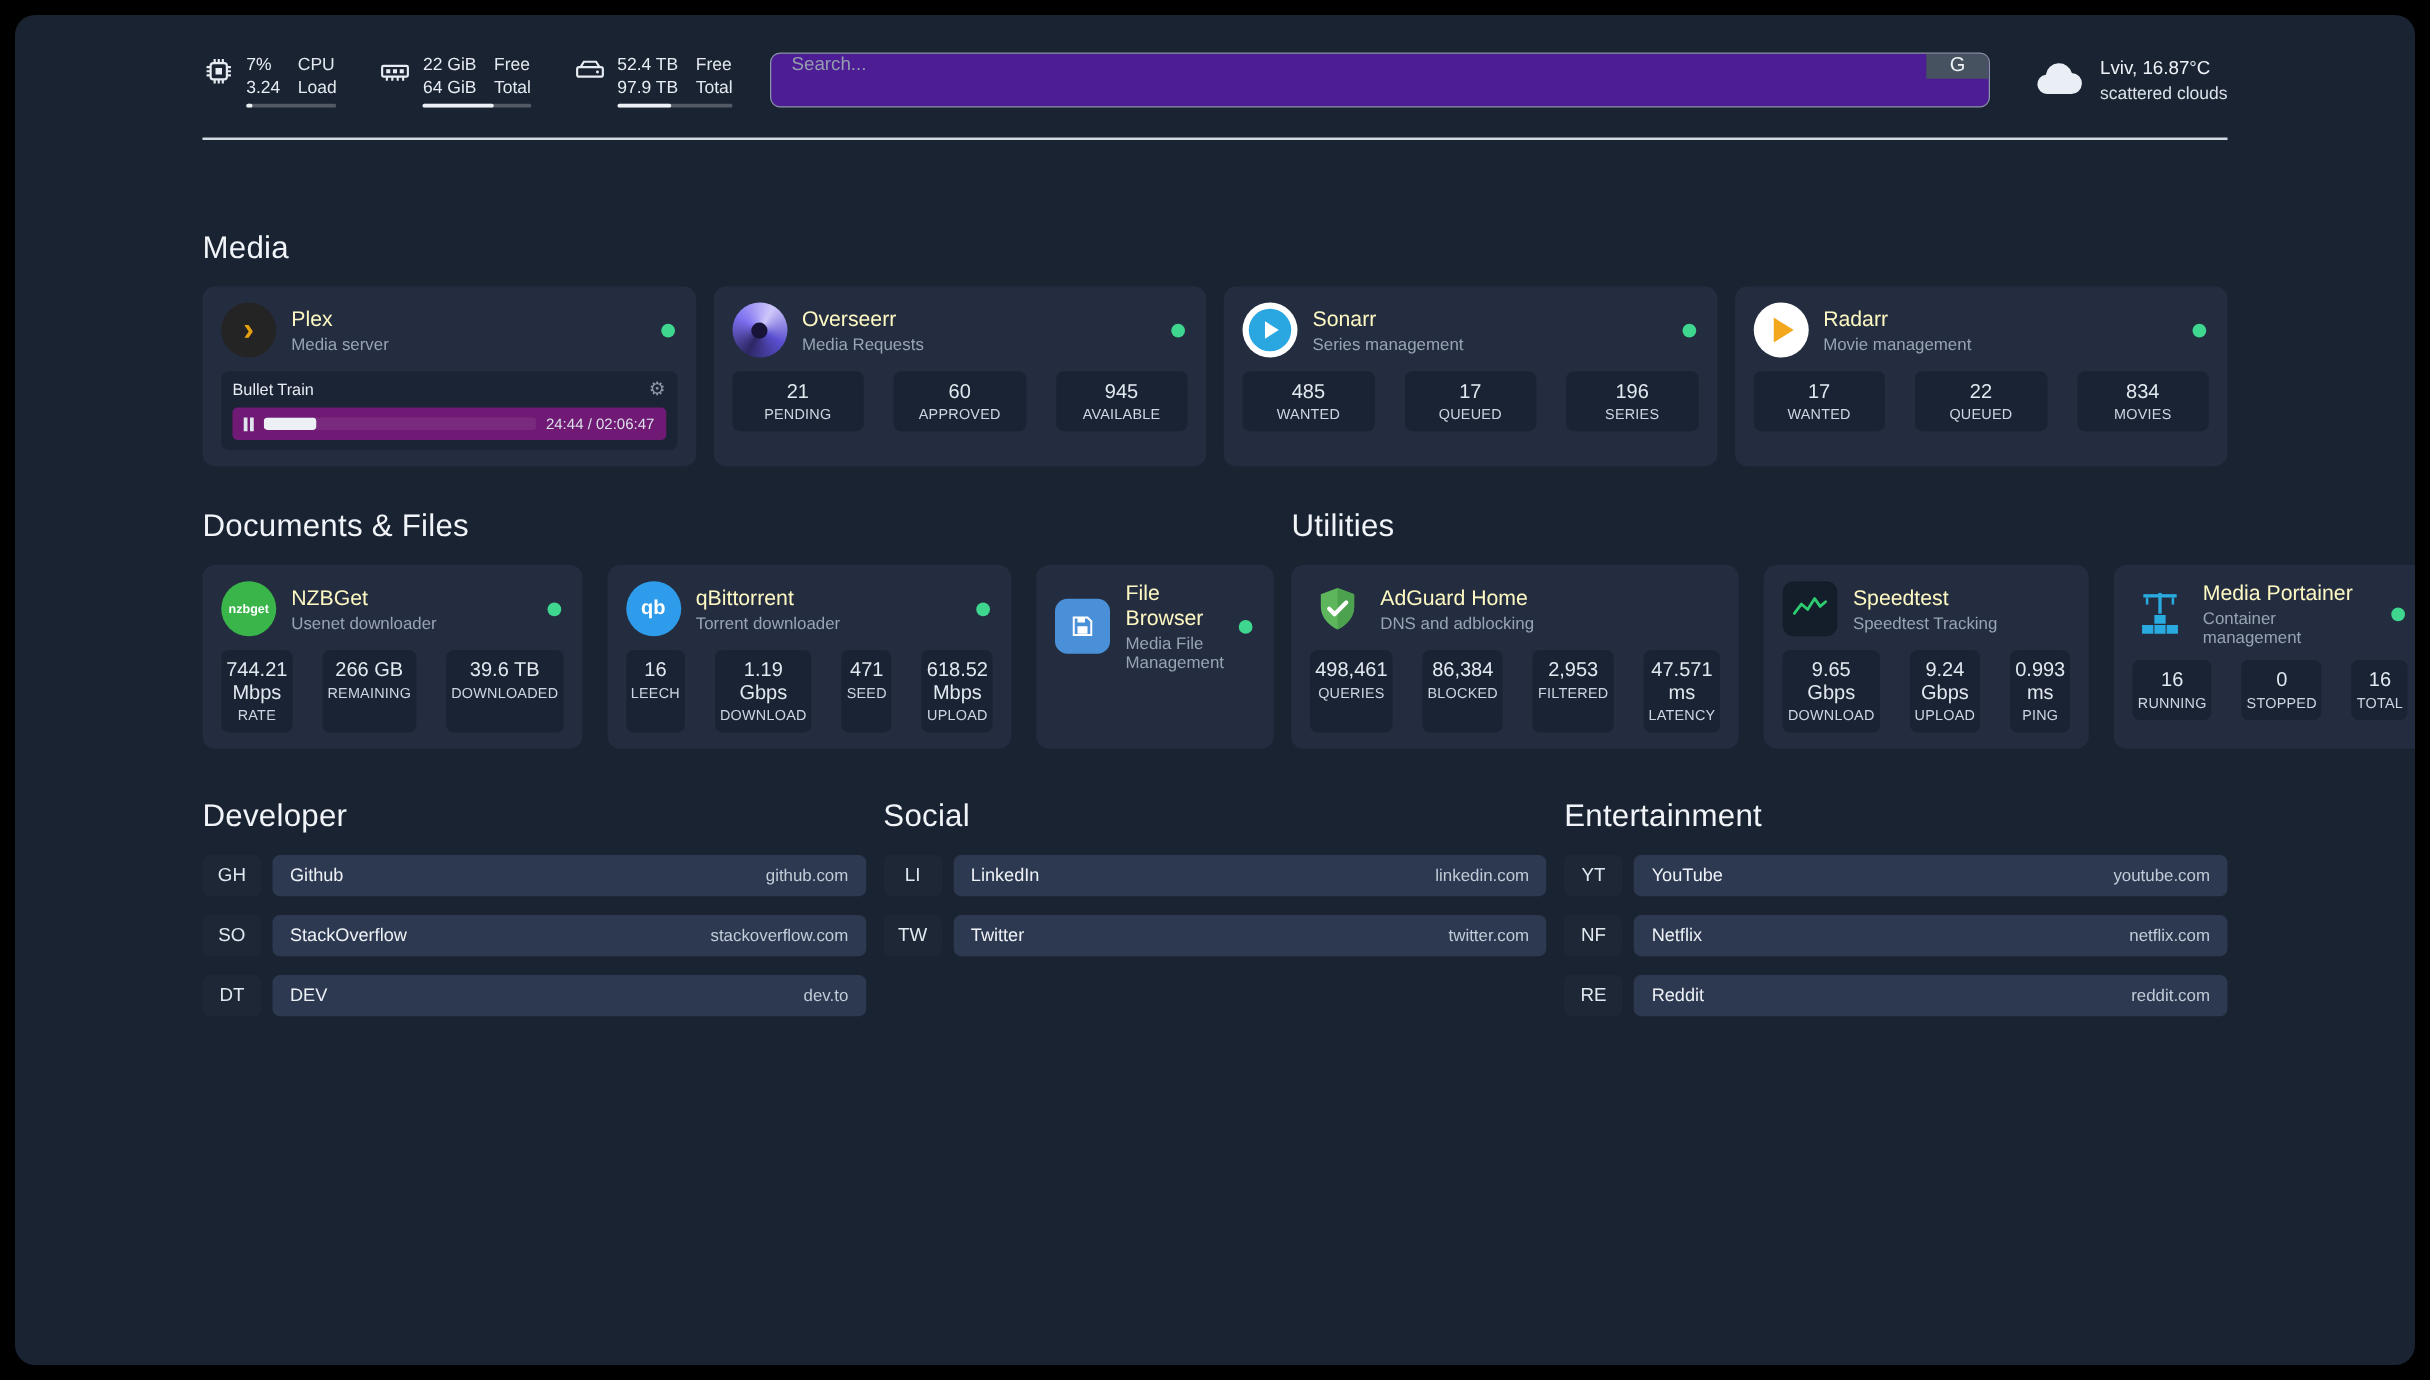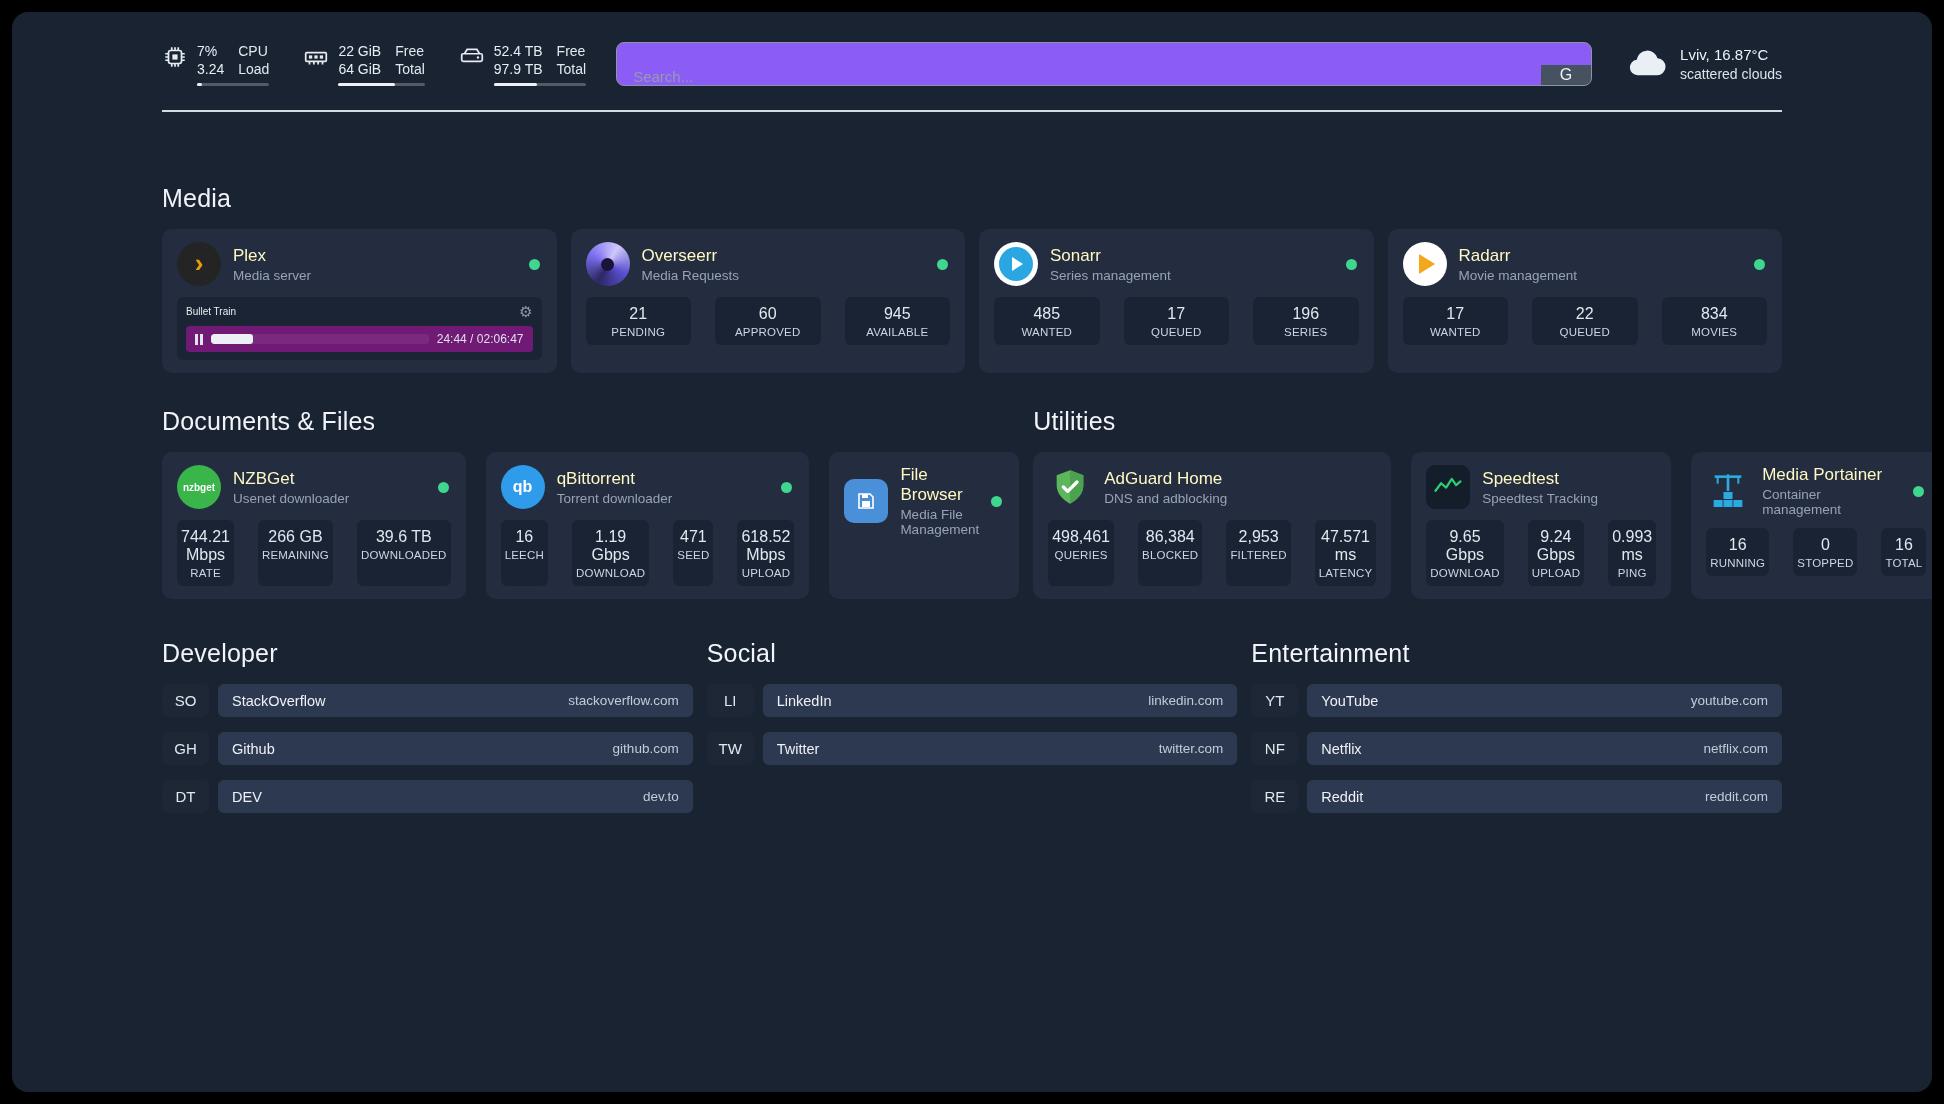--- a/index.html
+++ b/index.html
@@ -13,22 +13,22 @@
   .sys-item{display:flex;gap:9px;align-items:flex-start;}
   .sys-icon{flex-shrink:0;margin-top:2px;}
   .sys-body{display:flex;flex-direction:column;}
   .sys-cols{display:flex;gap:14px;}
   .sys-col{display:flex;flex-direction:column;font-size:14px;line-height:1.3;}
   .sys-col.nums{color:#e8edf3;}
   .sys-col.labs{color:#e3e8ee;}
   .sys-bar{height:3px;background:rgba(255,255,255,0.25);border-radius:2px;margin-top:5px;width:100%;}
   .sys-fill{height:100%;background:#edf1f6;border-radius:2px;}
 
-  .searchwrap{flex:1;display:flex;align-items:flex-end;margin:0 34px 0 30px;height:42px;
-              border:1px solid #8b95a3;border-radius:8px;overflow:hidden;background:#8b5cf6;}
+  .searchwrap{flex:1;display:flex;align-items:flex-start;margin:0 34px 0 30px;height:42px;
+              border:1px solid #8b95a3;border-radius:8px;overflow:hidden;background:#4c1d95;}
   .searchwrap input{flex:1;background:transparent;border:none;outline:none;color:#e3e9f0;
               font-size:15px;padding:0 16px;font-family:"Liberation Sans",sans-serif;}
   .searchwrap input::placeholder{color:#939dab;}
   .g-btn{width:50px;border:none;background:#46525f;color:#f0f3f7;font-size:16px;cursor:pointer;
          font-family:"Liberation Sans",sans-serif;}
   .weather{display:flex;align-items:center;gap:12px;flex-shrink:0;color:#eef2f7;}
   .weather-text{display:flex;flex-direction:column;font-size:15px;line-height:1.35;}
   .weather-text .dim{color:#dbe2ea;font-size:14px;}
 
   .divider{border:none;border-top:2px solid #d4dae1;margin:24px 0 0 0;}
@@ -73,21 +73,21 @@
   .icon-qb{background:#2f9ceb;}
   .qb-text{color:#fff;font-size:16px;font-weight:bold;}
   .icon-fb{background:#4a90d9;border-radius:10px;}
   .icon-adguard{background:transparent;}
   .icon-speedtest{background:#141e2b;border-radius:9px;}
   .icon-portainer{background:transparent;}
 
   
   .np{background:#1b2435;border-radius:6px;margin-top:11px;padding:7px 9px 8px;}
   .np-row1{display:flex;align-items:center;justify-content:space-between;}
-  .np-title{font-size:10px;color:#e8edf3;}
+  .np-title{font-size:13px;color:#e8edf3;}
   .gear{color:#8d97a7;font-size:15px;cursor:pointer;line-height:1;}
   .np-row2{display:flex;align-items:center;gap:8px;background:#701a75;border-radius:4px;
            margin-top:7px;height:26px;padding:0 9px;}
   .pausebars{display:flex;gap:2px;cursor:pointer;}
   .pausebars i{display:block;width:3px;height:11px;background:#dfe5ec;}
   .track{flex:1;height:10px;border-radius:3px;background:rgba(255,255,255,0.07);overflow:hidden;}
   .fill{height:100%;background:#eceff3;border-radius:3px;}
   .np-time{font-size:12px;color:#dbe2ea;white-space:nowrap;}
 
   
@@ -513,34 +513,34 @@
 
       </div>
     </section>
   </div>
 
   <div class="bm-section">
 
     <section>
       <h2 class="section-title">Developer</h2>
       <div class="bm-row">
+        <span class="bm-abbr">GH</span>
+        <span class="bm-main">
+          <span class="bm-name">Github</span>
+          <span class="bm-url">github.com</span>
+        </span>
+      </div>
+      <div class="bm-row">
         <span class="bm-abbr">SO</span>
         <span class="bm-main">
           <span class="bm-name">StackOverflow</span>
           <span class="bm-url">stackoverflow.com</span>
         </span>
       </div>
       <div class="bm-row">
-        <span class="bm-abbr">GH</span>
-        <span class="bm-main">
-          <span class="bm-name">Github</span>
-          <span class="bm-url">github.com</span>
-        </span>
-      </div>
-      <div class="bm-row">
         <span class="bm-abbr">DT</span>
         <span class="bm-main">
           <span class="bm-name">DEV</span>
           <span class="bm-url">dev.to</span>
         </span>
       </div>
     </section>
 
     <section>
       <h2 class="section-title">Social</h2>

